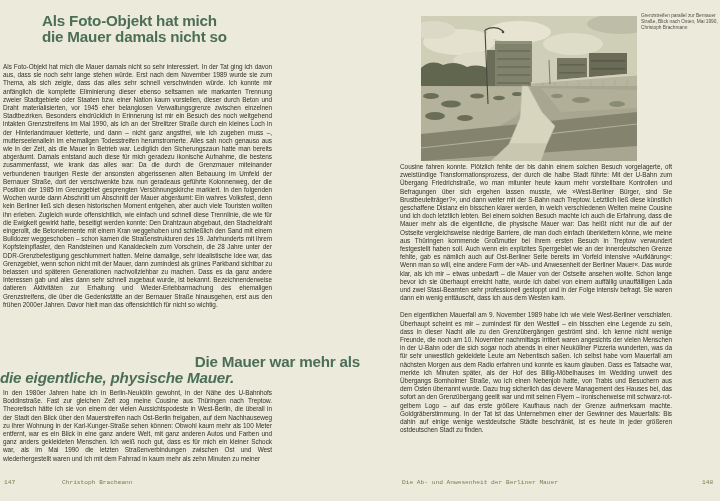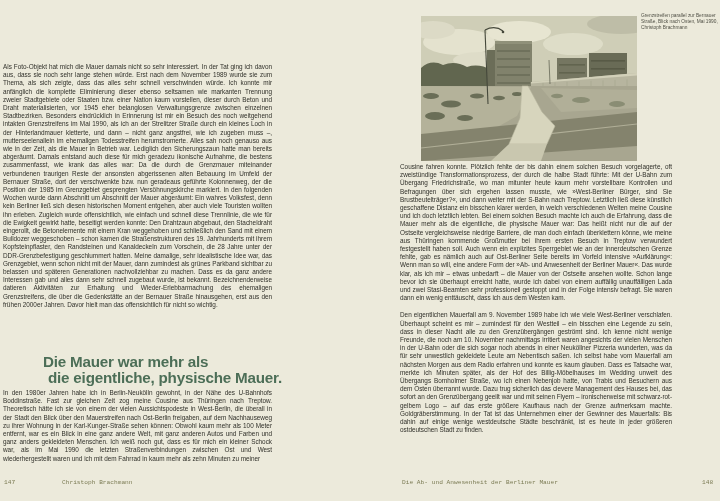--- a/index.html
+++ b/index.html
@@ -3,22 +3,22 @@
 <meta charset="utf-8">
 <style>
   html,body{margin:0;padding:0;background:#ECEADB;}
   .spread{position:relative;width:720px;height:501px;background:#ECEADB;overflow:hidden;
           font-family:"Liberation Sans",sans-serif;color:#30302A;}
   
   .h1{position:absolute;left:42px;top:13px;font-weight:bold;font-size:15.2px;line-height:15.6px;
       letter-spacing:-0.2px;color:#4C6E57;}
   .h2{position:absolute;left:0;top:354px;font-weight:bold;font-size:15.2px;line-height:15.6px;
       letter-spacing:-0.2px;color:#4C6E57;width:360px;}
-  .h2 .l1{display:block;margin-left:43px;}
-  .h2 .l2{display:block;margin-left:48px;}
+  .h2 .l1{display:block;text-align:right;}
+  .h2 .l2{display:block;font-style:italic;}
   .hline{display:block;}
   
   .body-col{position:absolute;font-size:6.4px;line-height:8.2px;text-align:justify;
             letter-spacing:-0.02px;color:#30302A;}
   .col-left-p1{left:3px;top:63px;width:269px;}
   .col-left-p2{left:3px;top:389px;width:269px;}
   .col-right{left:400px;top:163px;width:272px;}
   .col-right p{margin:0 0 9px 0;}
   
   .photo{position:absolute;left:421px;top:16px;width:216px;height:145px;display:block;}
@@ -32,20 +32,22 @@
   .f-name-left{left:62px;}
   .f-title-right{left:402px;}
   .f-num-right{left:702px;}
 </style>
 </head>
 <body>
 
 <div class="spread">
 
   <div class="h1">
+    <span class="hline">Als Foto-Objekt hat mich</span>
+    <span class="hline">die Mauer damals nicht so</span>
   </div>
 
   <div class="body-col col-left-p1">Als Foto-Objekt hat mich die Mauer damals nicht so sehr interessiert. In der Tat ging ich davon aus, dass sie noch sehr lange stehen würde. Erst nach dem November 1989 wurde sie zum Thema, als sich zeigte, dass das alles sehr schnell verschwinden würde. Ich konnte mir anfänglich die komplette Eliminierung dieser ebenso seltsamen wie markanten Trennung zweier Stadtgebiete oder Staaten bzw. einer Nation kaum vorstellen, dieser durch Beton und Draht materialisierten, vor 1945 eher belanglosen Verwaltungsgrenze zwischen einzelnen Stadtbezirken. Besonders eindrücklich in Erinnerung ist mir ein Besuch des noch weitgehend intakten Grenzstreifens im Mai 1990, als ich an der Strelitzer Straße durch ein kleines Loch in der Hinterlandmauer kletterte, und dann – nicht ganz angstfrei, wie ich zugeben muss –, mutterseelenallein im ehemaligen Todesstreifen herumstromerte. Alles sah noch genauso aus wie in der Zeit, als die Mauer in Betrieb war. Lediglich den Sicherungszaun hatte man bereits abgeräumt. Damals entstand auch diese für mich geradezu ikonische Aufnahme, die bestens zusammenfasst, wie krank das alles war: Da die durch die Grenzmauer miteinander verbundenen traurigen Reste der ansonsten abgerissenen alten Bebauung im Umfeld der Bernauer Straße, dort der verschwenkte bzw. nun geradeaus geführte Kolonnenweg, der die Position der 1985 im Grenzgebiet gesprengten Versöhnungskirche markiert. In den folgenden Wochen wurde dann Abschnitt um Abschnitt der Mauer abgeräumt: Ein wahres Volksfest, denn kein Berliner ließ sich diesen historischen Moment entgehen, aber auch viele Touristen wollten ihn erleben. Zugleich wurde offensichtlich, wie einfach und schnell diese Trennlinie, die wie für die Ewigkeit gewirkt hatte, beseitigt werden konnte: Den Drahtzaun abgebaut, den Stacheldraht eingerollt, die Betonelemente mit einem Kran weggehoben und schließlich den Sand mit einem Bulldozer weggeschoben – schon kamen die Straßenstrukturen des 19. Jahrhunderts mit ihrem Kopfsteinpflaster, den Randsteinen und Kanaldeckeln zum Vorschein, die 28 Jahre unter der DDR-Grenzbefestigung geschlummert hatten. Meine damalige, sehr idealistische Idee war, das Grenzgebiet, wenn schon nicht mit der Mauer, dann zumindest als grünes Parkband sichtbar zu belassen und späteren Generationen nachvollziehbar zu machen. Dass es da ganz andere Interessen gab und alles dann sehr schnell zugebaut wurde, ist bekannt. Bezeichnenderweise datieren Aktivitäten zur Erhaltung und Wieder-Erlebbarmachung des ehemaligen Grenzstreifens, die über die Gedenkstätte an der Bernauer Straße hinausgehen, erst aus den frühen 2000er Jahren. Davor hielt man das offensichtlich für nicht so wichtig.</div>
 
   <div class="h2">
     <span class="l1">Die Mauer war mehr als</span>
     <span class="l2">die eigentliche, physische Mauer.</span>
   </div>
 
   <div class="body-col col-left-p2">In den 1980er Jahren habe ich in Berlin-Neukölln gewohnt, in der Nähe des U-Bahnhofs Boddinstraße. Fast zur gleichen Zeit zog meine Cousine aus Thüringen nach Treptow. Theoretisch hätte ich sie von einem der vielen Aussichtspodeste in West-Berlin, die überall in der Stadt den Blick über den Mauerstreifen nach Ost-Berlin freigaben, auf dem Nachhauseweg zu ihrer Wohnung in der Karl-Kunger-Straße sehen können: Obwohl kaum mehr als 100 Meter entfernt, war es ein Blick in eine ganz andere Welt, mit ganz anderen Autos und Farben und ganz anders gekleideten Menschen. Ich weiß noch gut, dass es für mich ein kleiner Schock war, als im Mai 1990 die letzten Straßenverbindungen zwischen Ost und West wiederhergestellt waren und ich mit dem Fahrrad in kaum mehr als zehn Minuten zu meiner</div>

